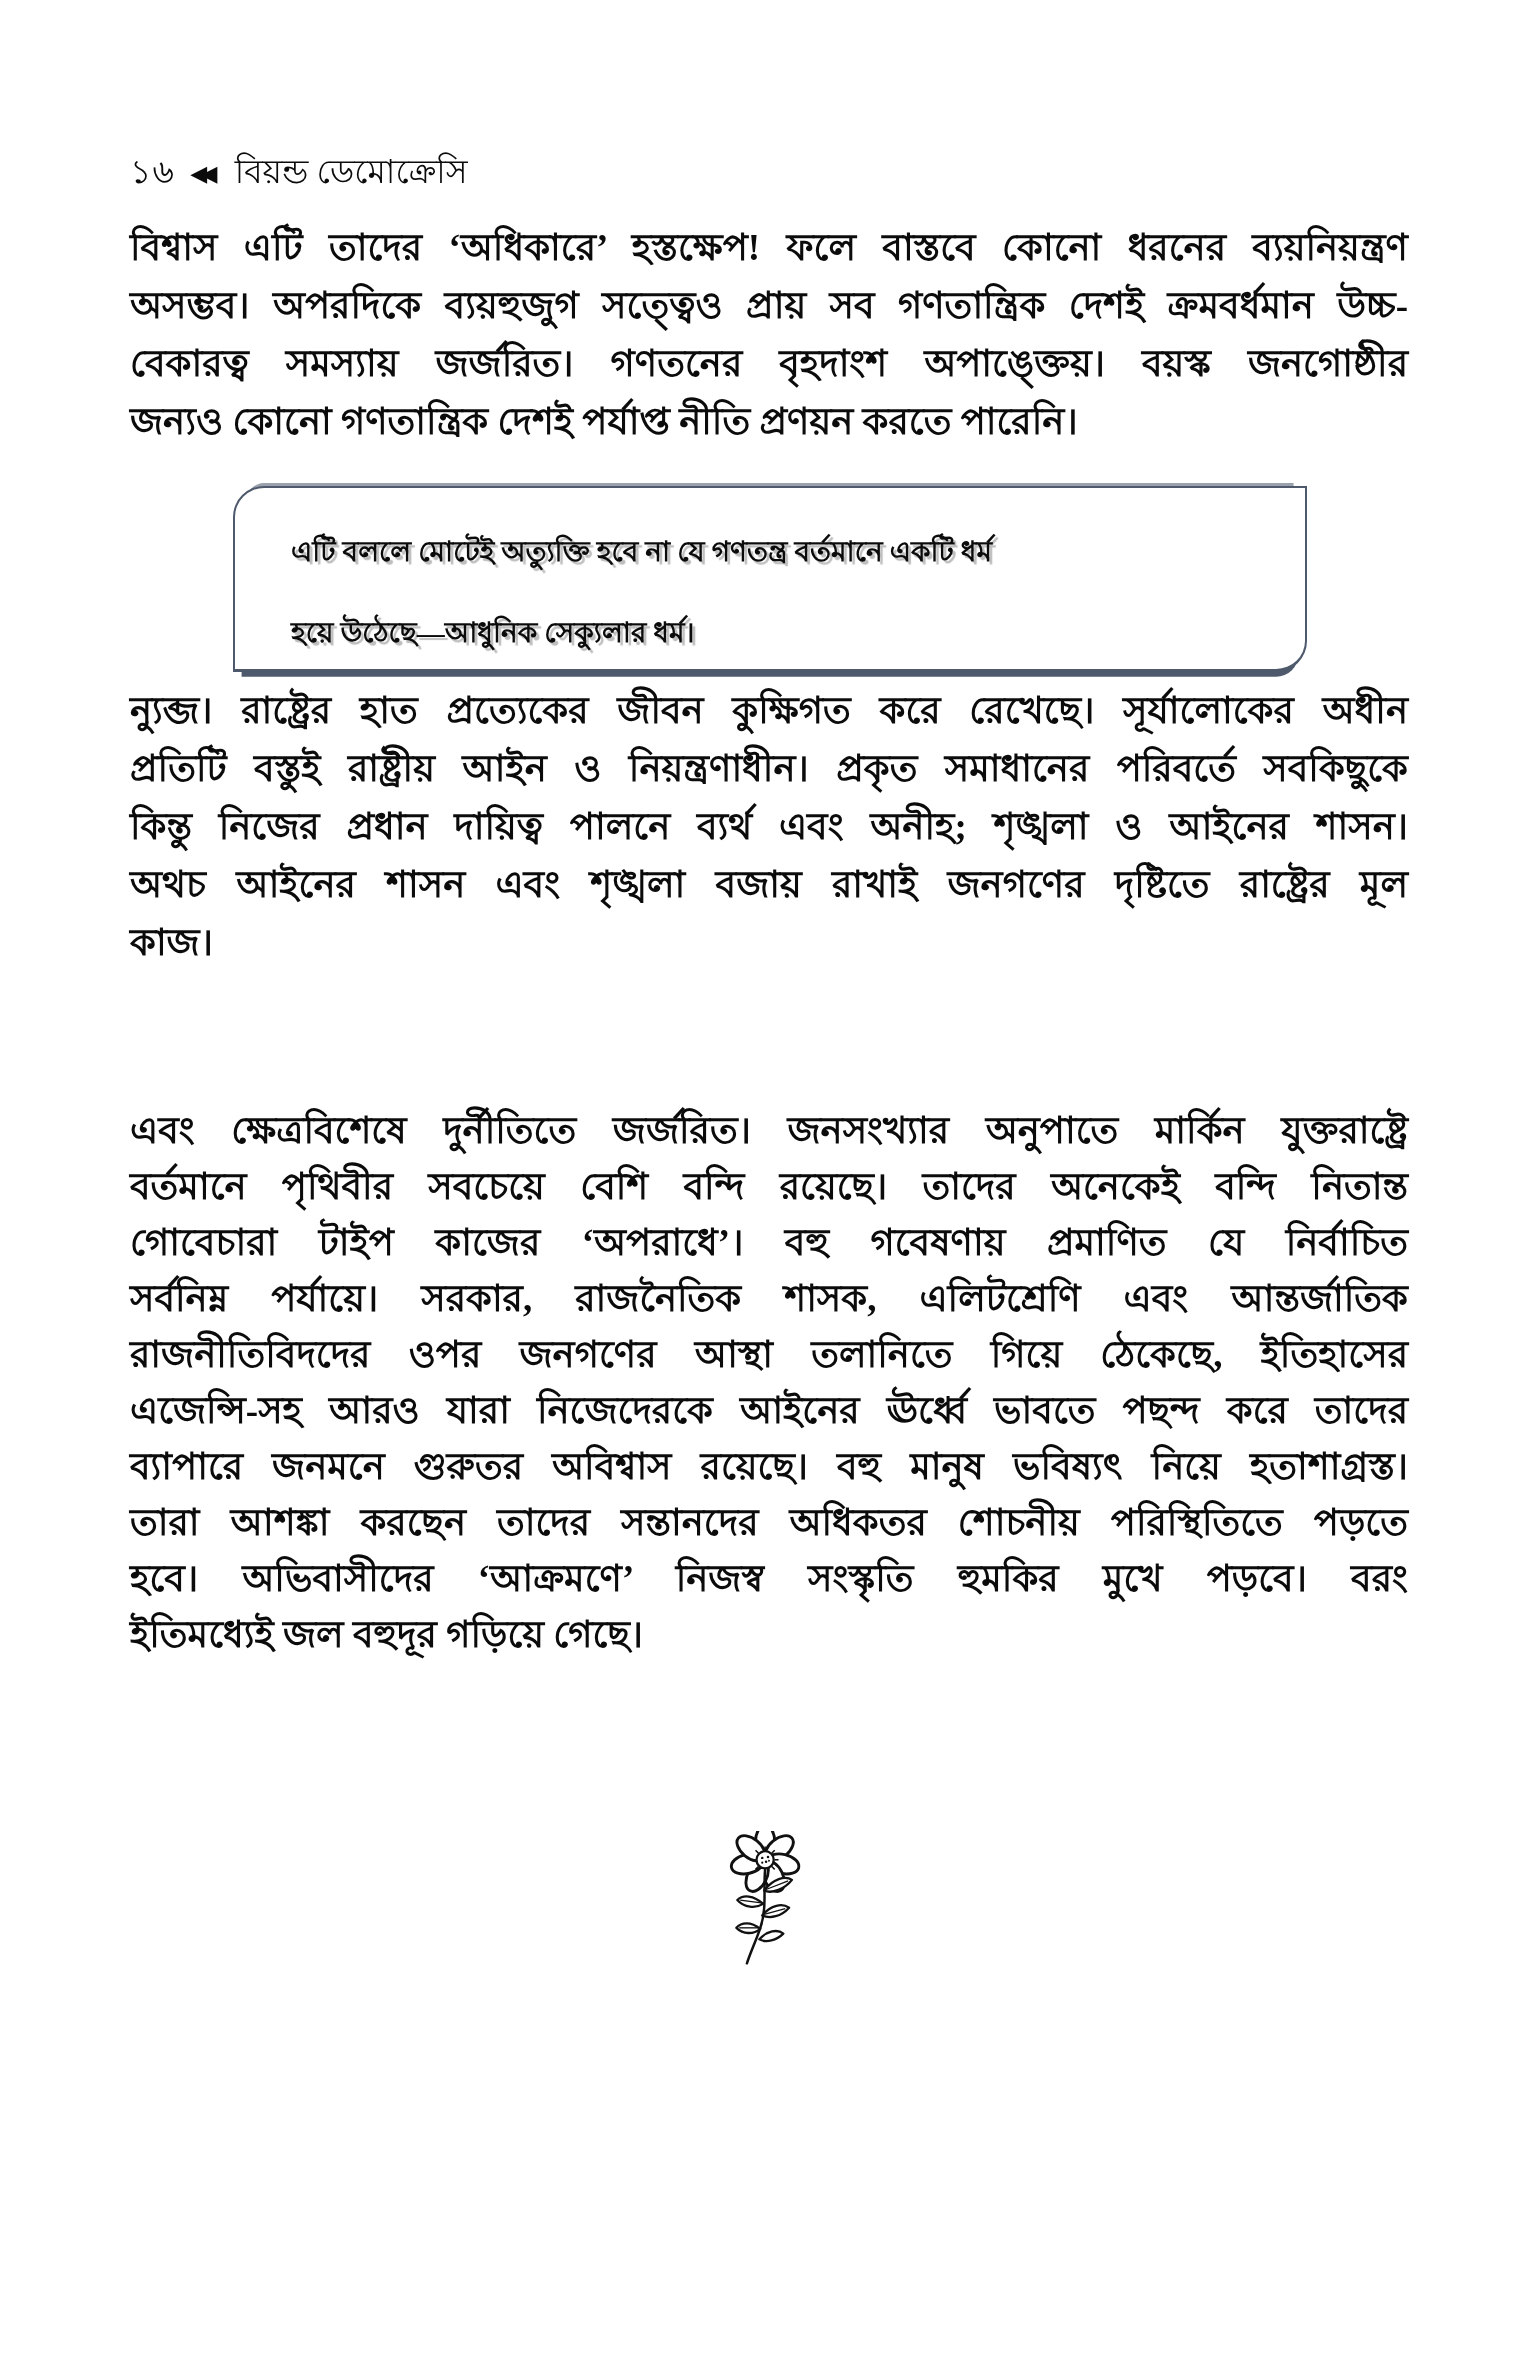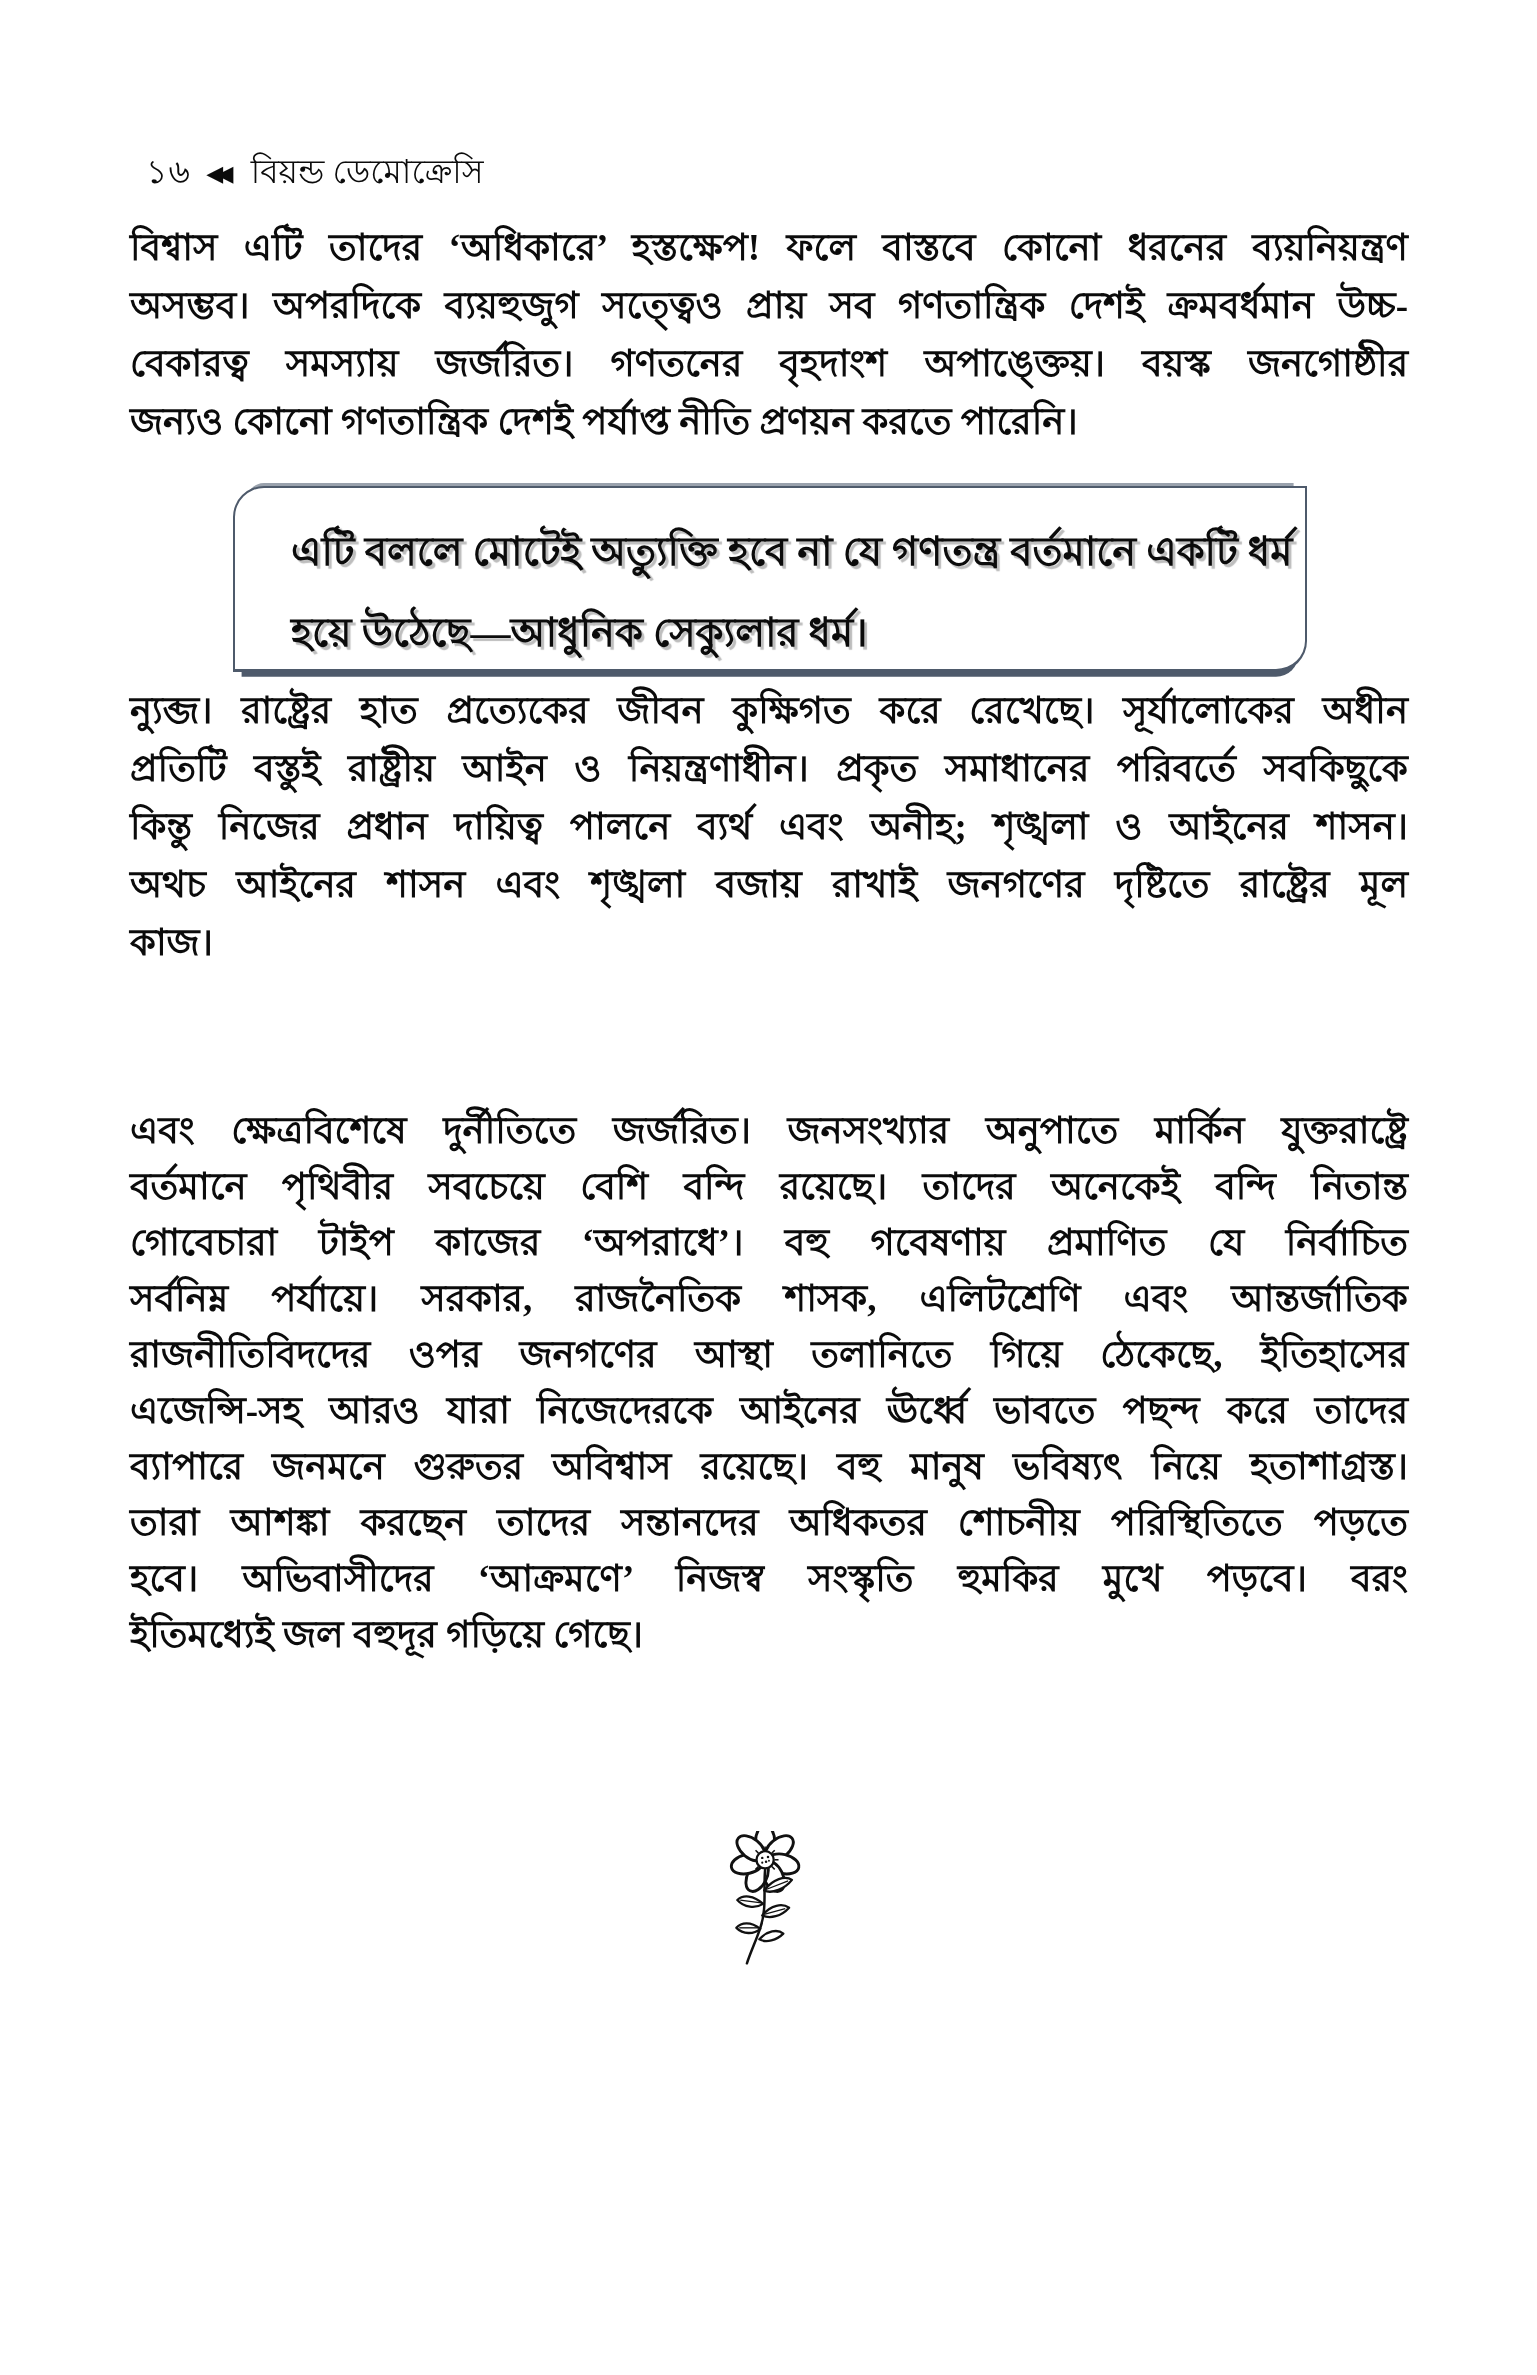--- a/index.html
+++ b/index.html
@@ -10,21 +10,21 @@
     margin: 0 auto;
     background: #ffffff;
     font-family: "Liberation Serif", "DejaVu Serif", serif;
     color: #0b0b0b;
     overflow: hidden;
   }
 
   
   .running-head {
     position: absolute;
-    left: 146px;
+    left: 130px;
     top: 146px;
     display: flex;
     align-items: baseline;
     font-size: 33px;
     white-space: nowrap;
   }
   .running-head .pnum { letter-spacing: 1px; }
   .running-head .navicon {
     font-size: 22px;
     letter-spacing: -6.7px;
@@ -65,21 +65,21 @@
     height: 186px;
     box-sizing: border-box;
     border: 2.9px solid #4e5a6b;
     border-bottom-width: 3.8px;
     border-radius: 31px 0 31px 0;
     box-shadow: 0 -16.3px 0 -13.4px #9aa2ad, 0 13.4px 0 -8.6px #4e5a6b;
     background: #ffffff;
     padding: 23px 38px 0 56px;
   }
   .quote-box .qline {
-    font-size: 40px;
+    font-size: 28px;
     font-weight: bold;
     line-height: 81px;
     white-space: nowrap;
     text-shadow: 2.9px 2.9px 1px #bdbdbd;
   }
 
   
   .ornament {
     position: absolute;
     left: 722px;

